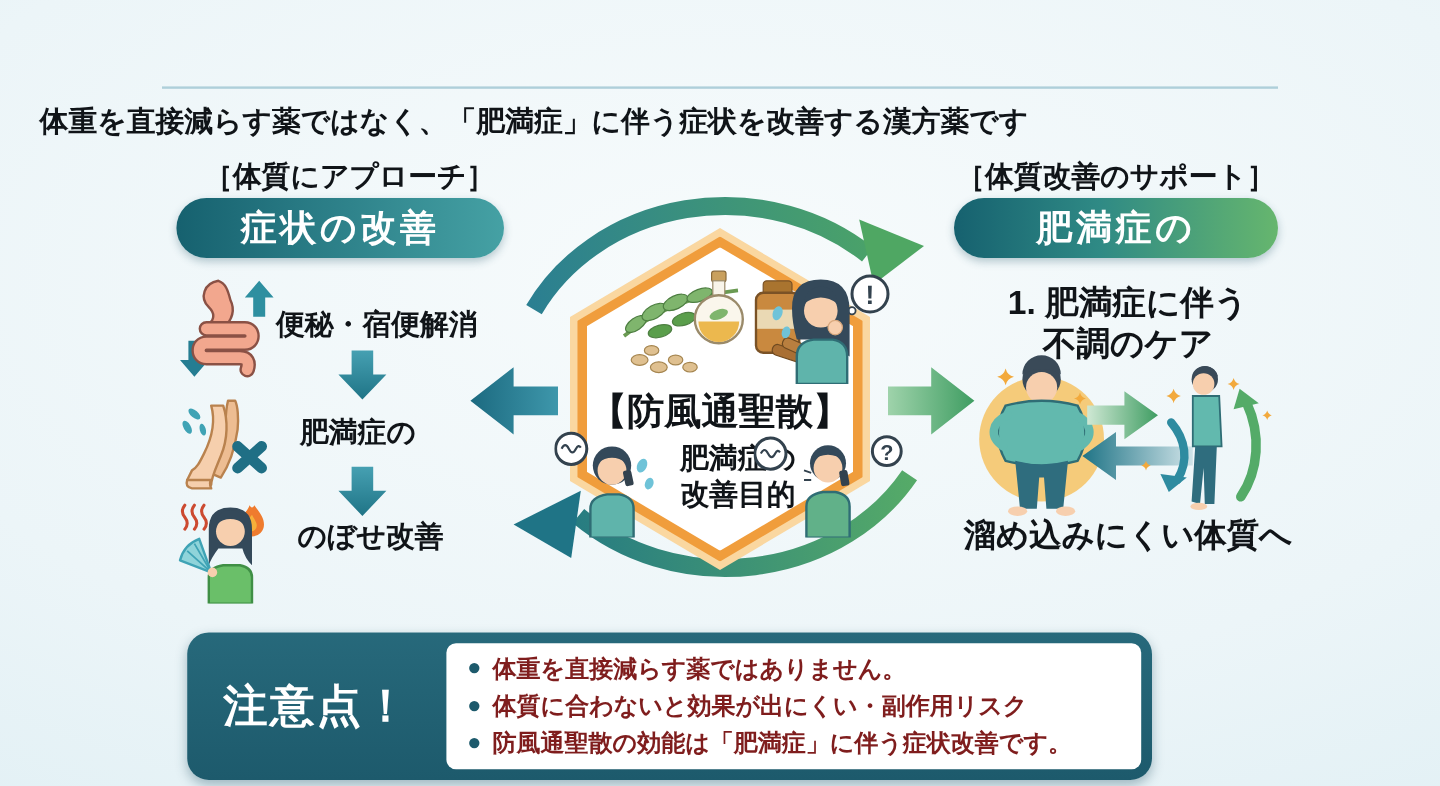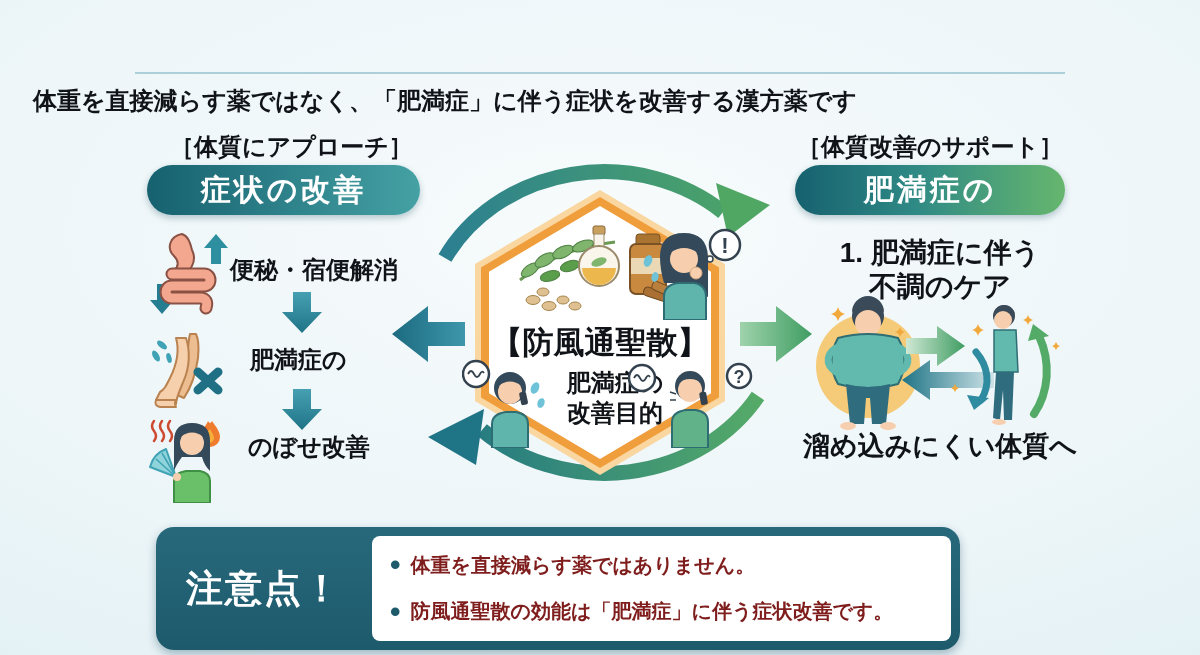--- a/index.html
+++ b/index.html
@@ -262,17 +262,18 @@
   <div class="abs care-title">
     <div>1. 肥満症に伴う</div>
     <div>不調のケア</div>
   </div>
   <div class="abs caption-right">溜め込みにくい体質へ</div>
 
   <div class="abs caution">
     <div class="caution-head">注意点！</div>
     <div class="caution-panel">
       <div class="bullet-line">体重を直接減らす薬ではありません。</div>
+      <div class="bullet-line">体質に合わないと効果が出にくい・副作用リスク</div>
       <div class="bullet-line">防風通聖散の効能は「肥満症」に伴う症状改善です。</div>
     </div>
   </div>
 
 </div>
 
 </body></html>

